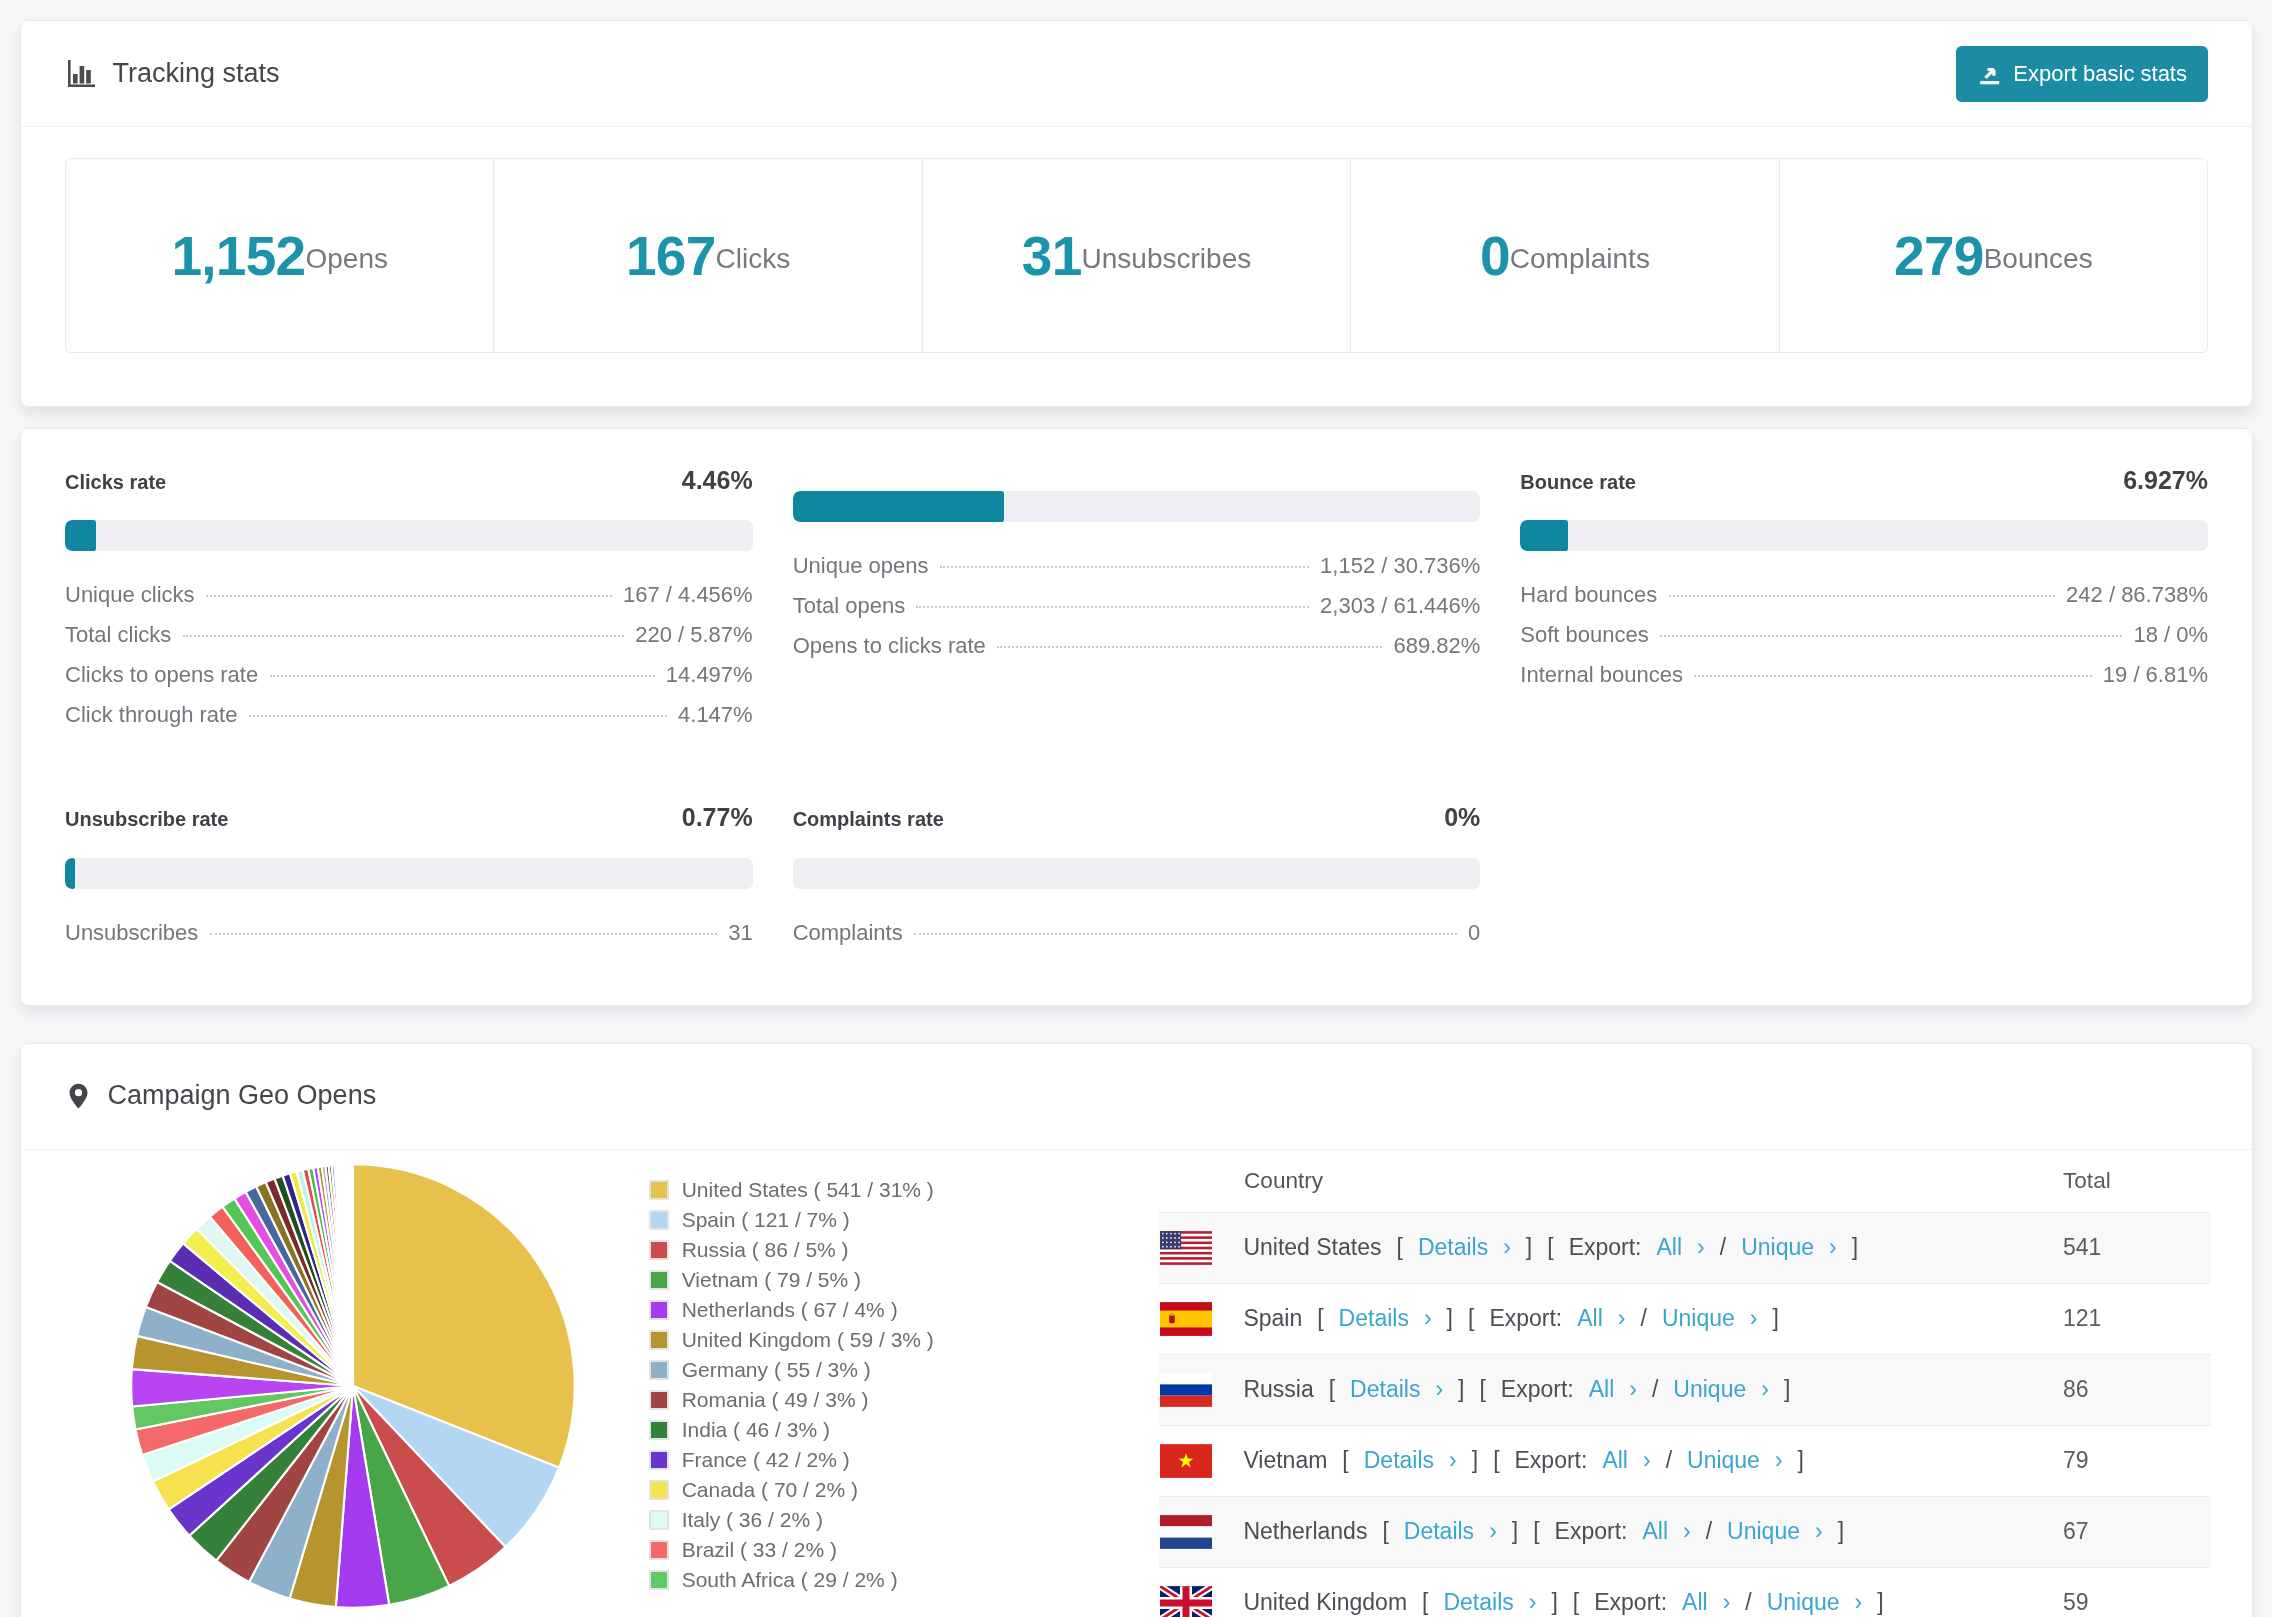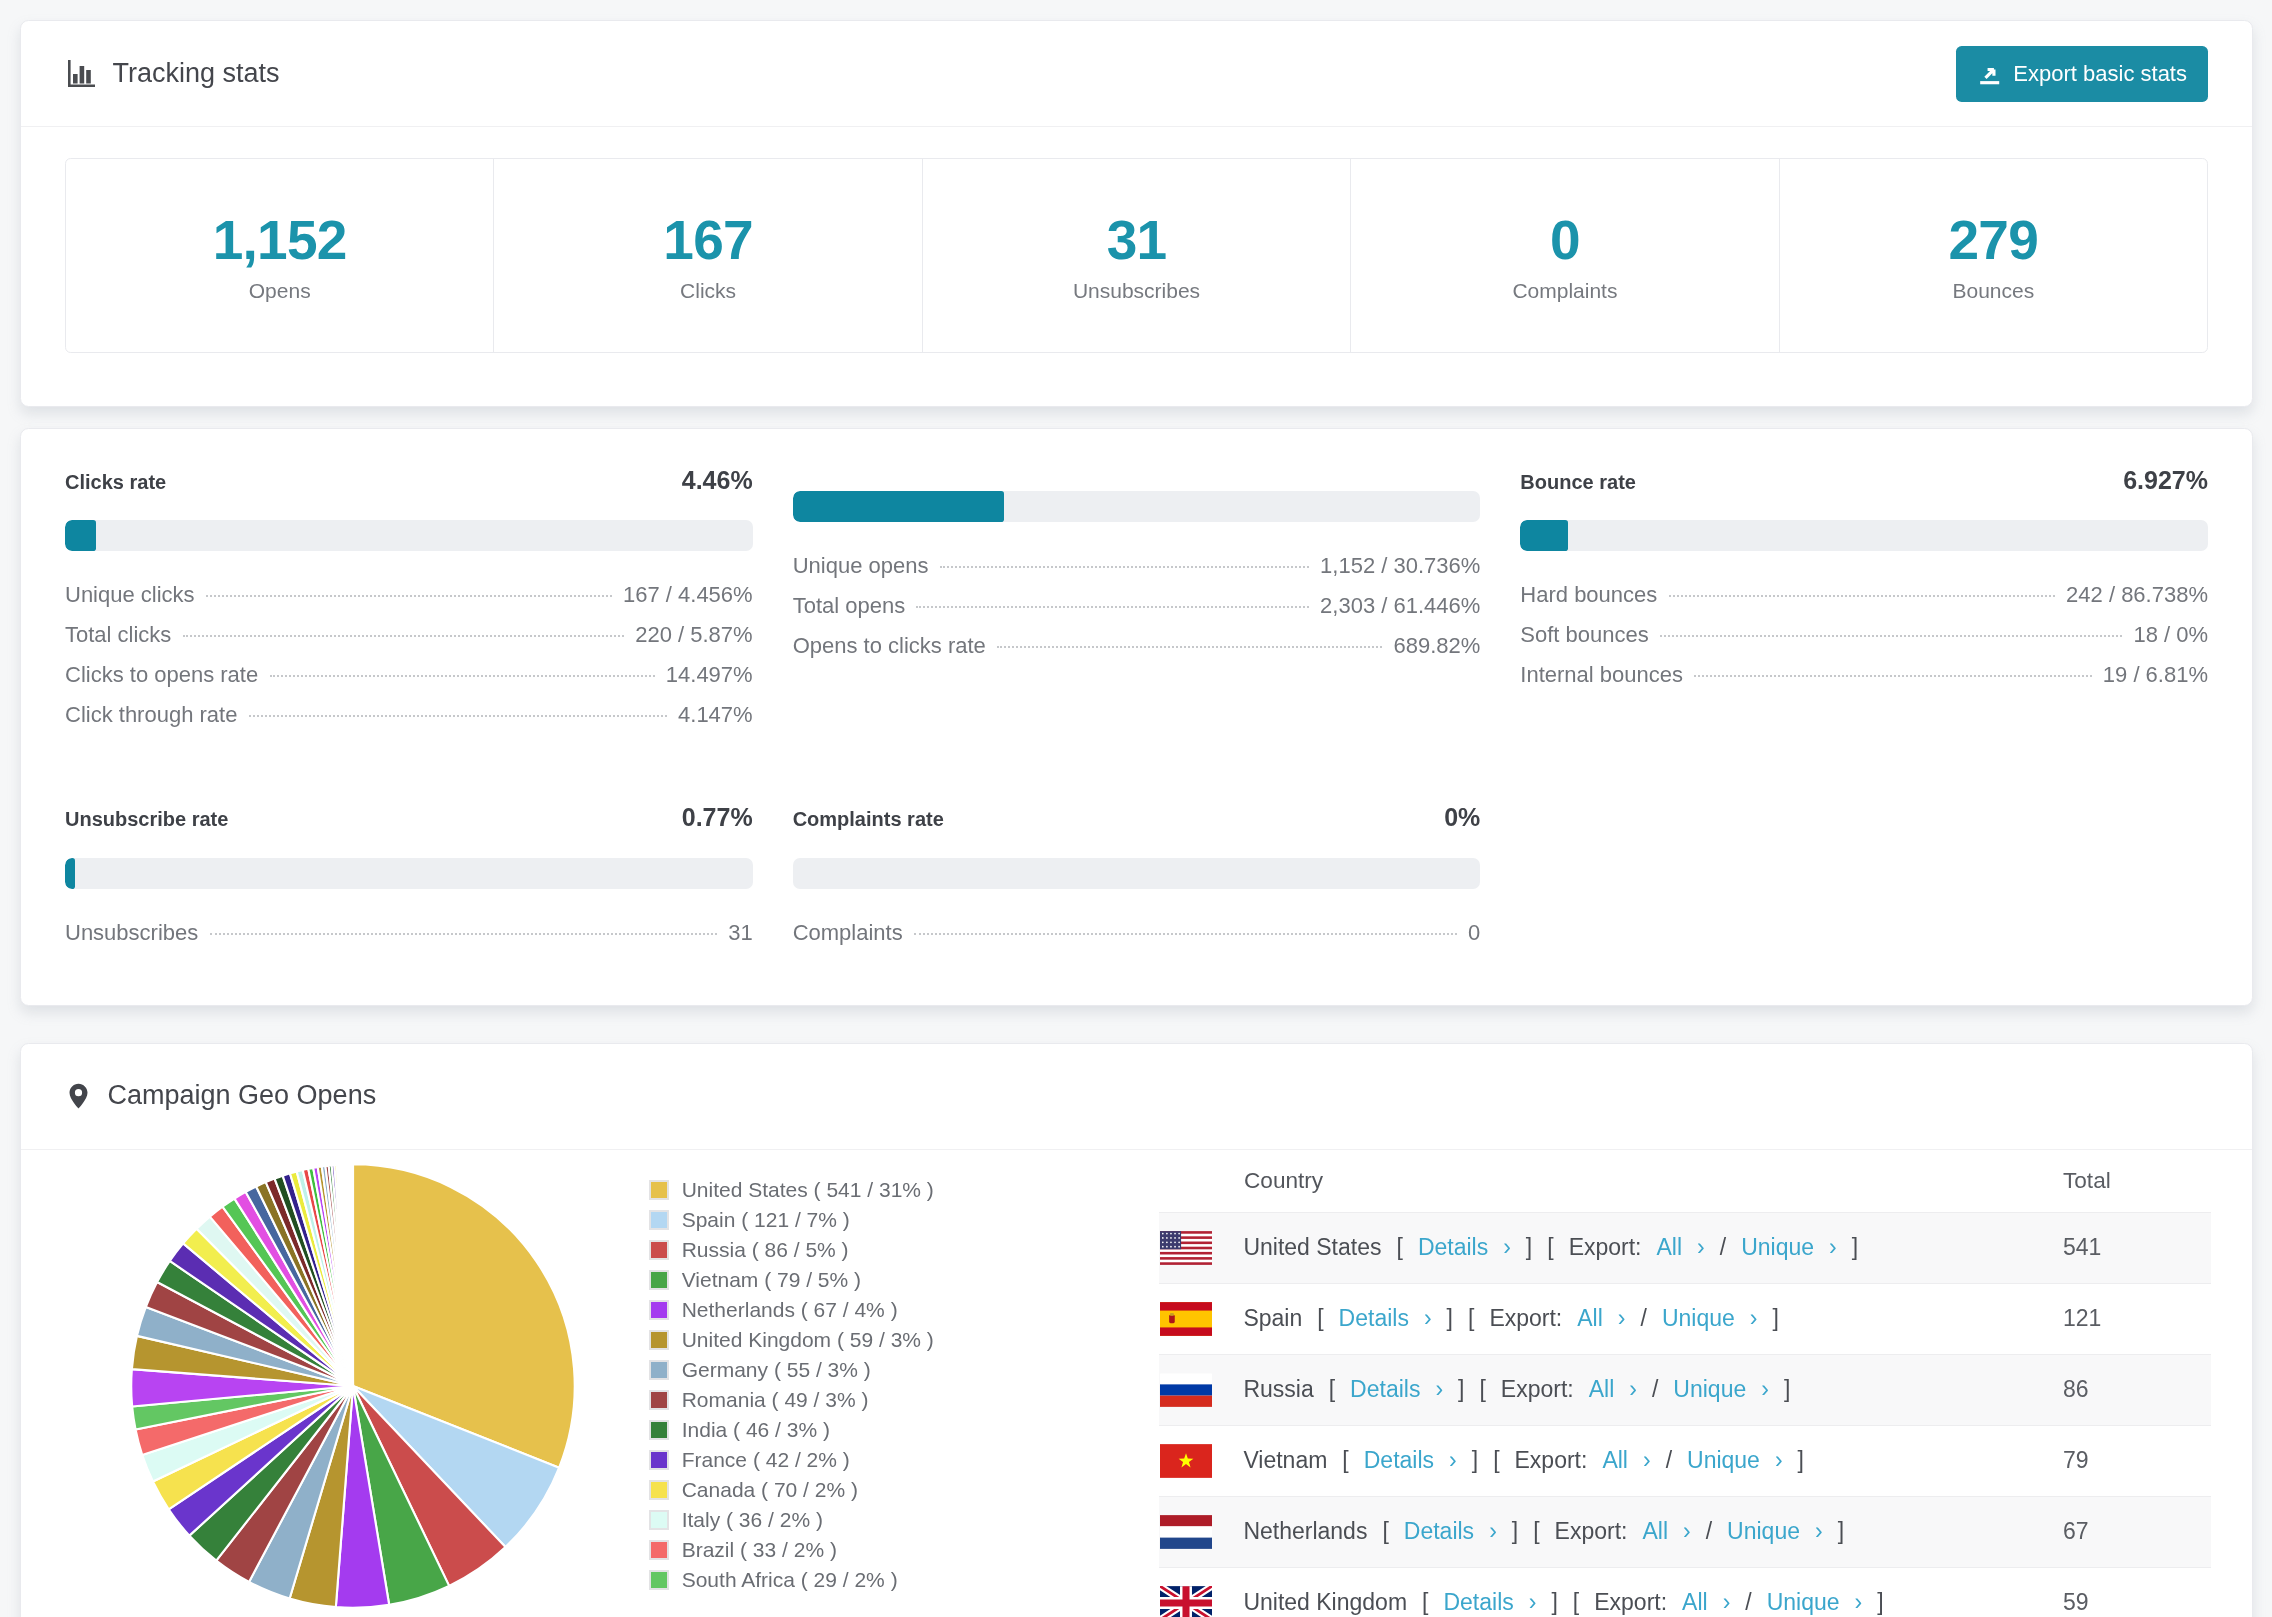--- a/index.html
+++ b/index.html
@@ -29,25 +29,25 @@
   .export-btn {
     display:flex; align-items:center; gap:11.3px;
     background:#1b8ca4; color:#fff; border:none; border-radius:5.6px;
     font-family:inherit; font-size:22px; padding:15px 21px; cursor:pointer;
   }
   .stats-row {
     display:flex; margin:31px 44px 0;
     border:1.4px solid #e9eaee; border-radius:5.6px; height:195px;
   }
   .stat-cell {
-    flex:1; display:flex; flex-direction:column; align-items:center; justify-content:center;
+    flex:1; display:flex; flex-direction:row; align-items:center; justify-content:center;
   }
   .stat-cell + .stat-cell { border-left:1.4px solid #e9eaee; }
   .stat-value { font-size:55px; font-weight:700; color:#1b93ab; letter-spacing:-0.7px; }
-  .stat-label { font-size:21px; color:#76797f; margin-top:7px; }
+  .stat-label { font-size:28px; color:#76797f; margin-top:7px; }
   
   .card-rates { margin-top:21px; padding:37px 44px 45px; }
   .rates-grid { display:grid; grid-template-columns:1fr 1fr 1fr; column-gap:40px; row-gap:61px; }
   .rate-head { display:flex; justify-content:space-between; align-items:baseline; }
   .rate-title { font-size:20px; font-weight:700; color:#3e4147; }
   .rate-pct   { font-size:25px; font-weight:700; color:#3e4147; }
   .rate-bar   { margin-top:25.4px; height:31px; background:#edeff2; border-radius:7px; overflow:hidden; }
   .rate-fill  { height:100%; background:#0e86a0; border-radius:7px 2.8px 2.8px 7px; }
   .rate-rows  { margin-top:31px; }
   .rate-row   { display:flex; align-items:baseline; height:40px; font-size:22px; color:#73767c; }

